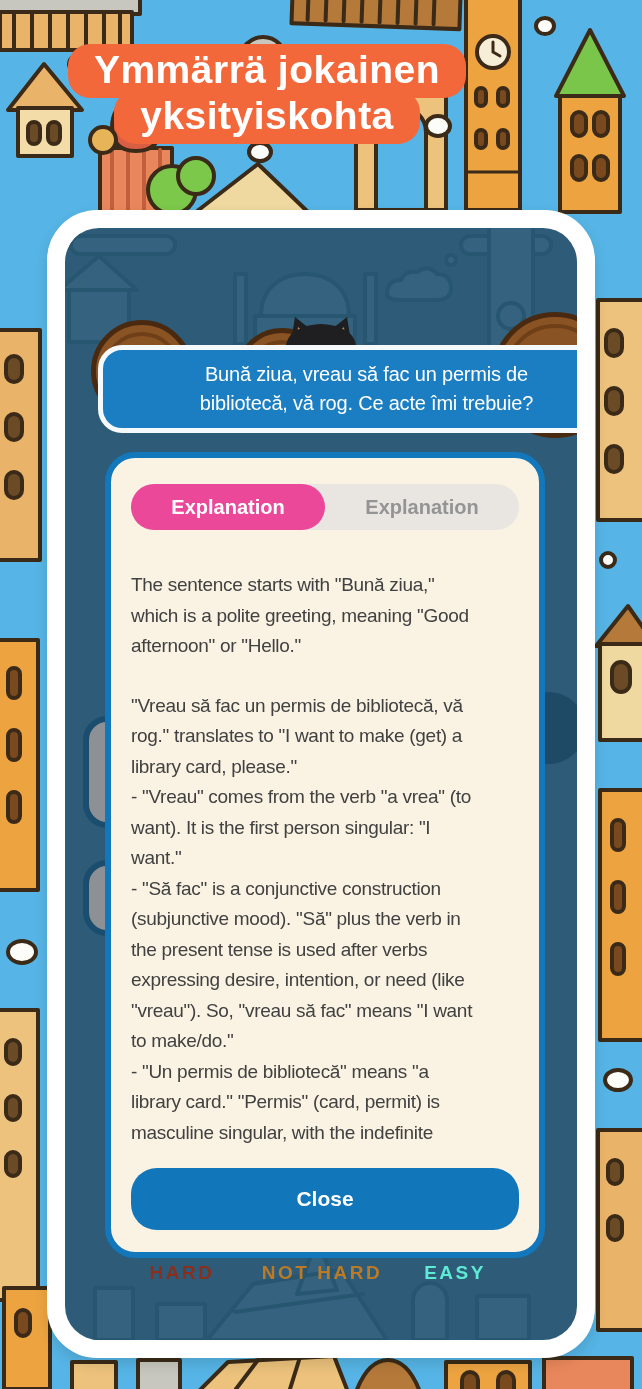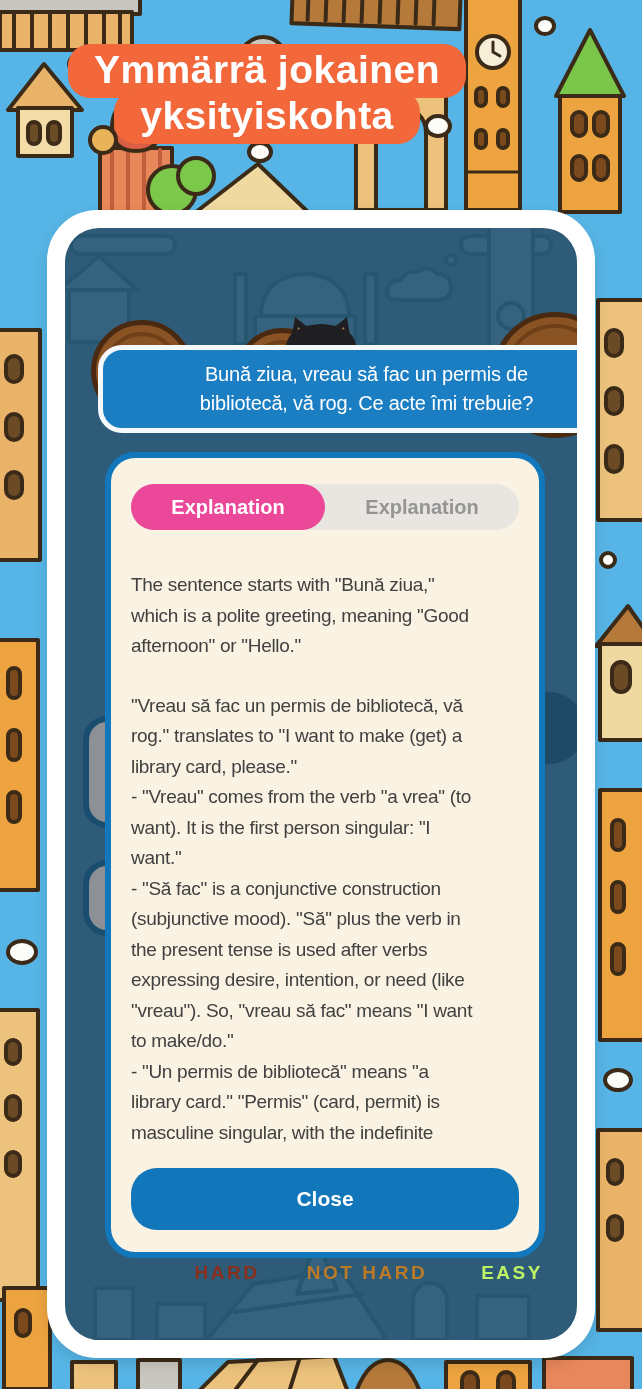--- a/index.html
+++ b/index.html
@@ -56,24 +56,24 @@
       font-size:19px;line-height:30.5px;letter-spacing:-.3px;}
   .expl p{margin:0;white-space:pre;}
   .expl p + p{margin-top:29px;}
   .close-btn{position:absolute;left:20px;bottom:22px;width:388px;height:62px;
       background:#1176ba;color:#ffffff;border:none;border-radius:26px;cursor:pointer;
       font-family:inherit;font-size:21px;font-weight:bold;text-align:center;}
 
   
   .ratings{position:absolute;left:0;top:1034px;width:512px;height:24px;z-index:1;}
   .rating{position:absolute;transform:translateX(-50%);font-size:19px;font-weight:bold;
-      letter-spacing:2.5px;white-space:nowrap;margin-left:45px;}
+      letter-spacing:2.5px;white-space:nowrap;}
   .rating.hard{left:117px;color:#8a2f1d;}
   .rating.notsure{left:257px;color:#bd7a26;}
-  .rating.easy{left:402px;color:#bef264;}
+  .rating.easy{left:390px;color:#5eead4;}
 </style>
 </head>
 <body>
 
 <div class="stage">
 
   <svg class="bg-svg" width="642" height="1389" viewBox="0 0 642 1389">
     <g class="dd">
 
       <rect x="-8" y="-14" width="148" height="28" fill="#c7c7bf"></rect>

